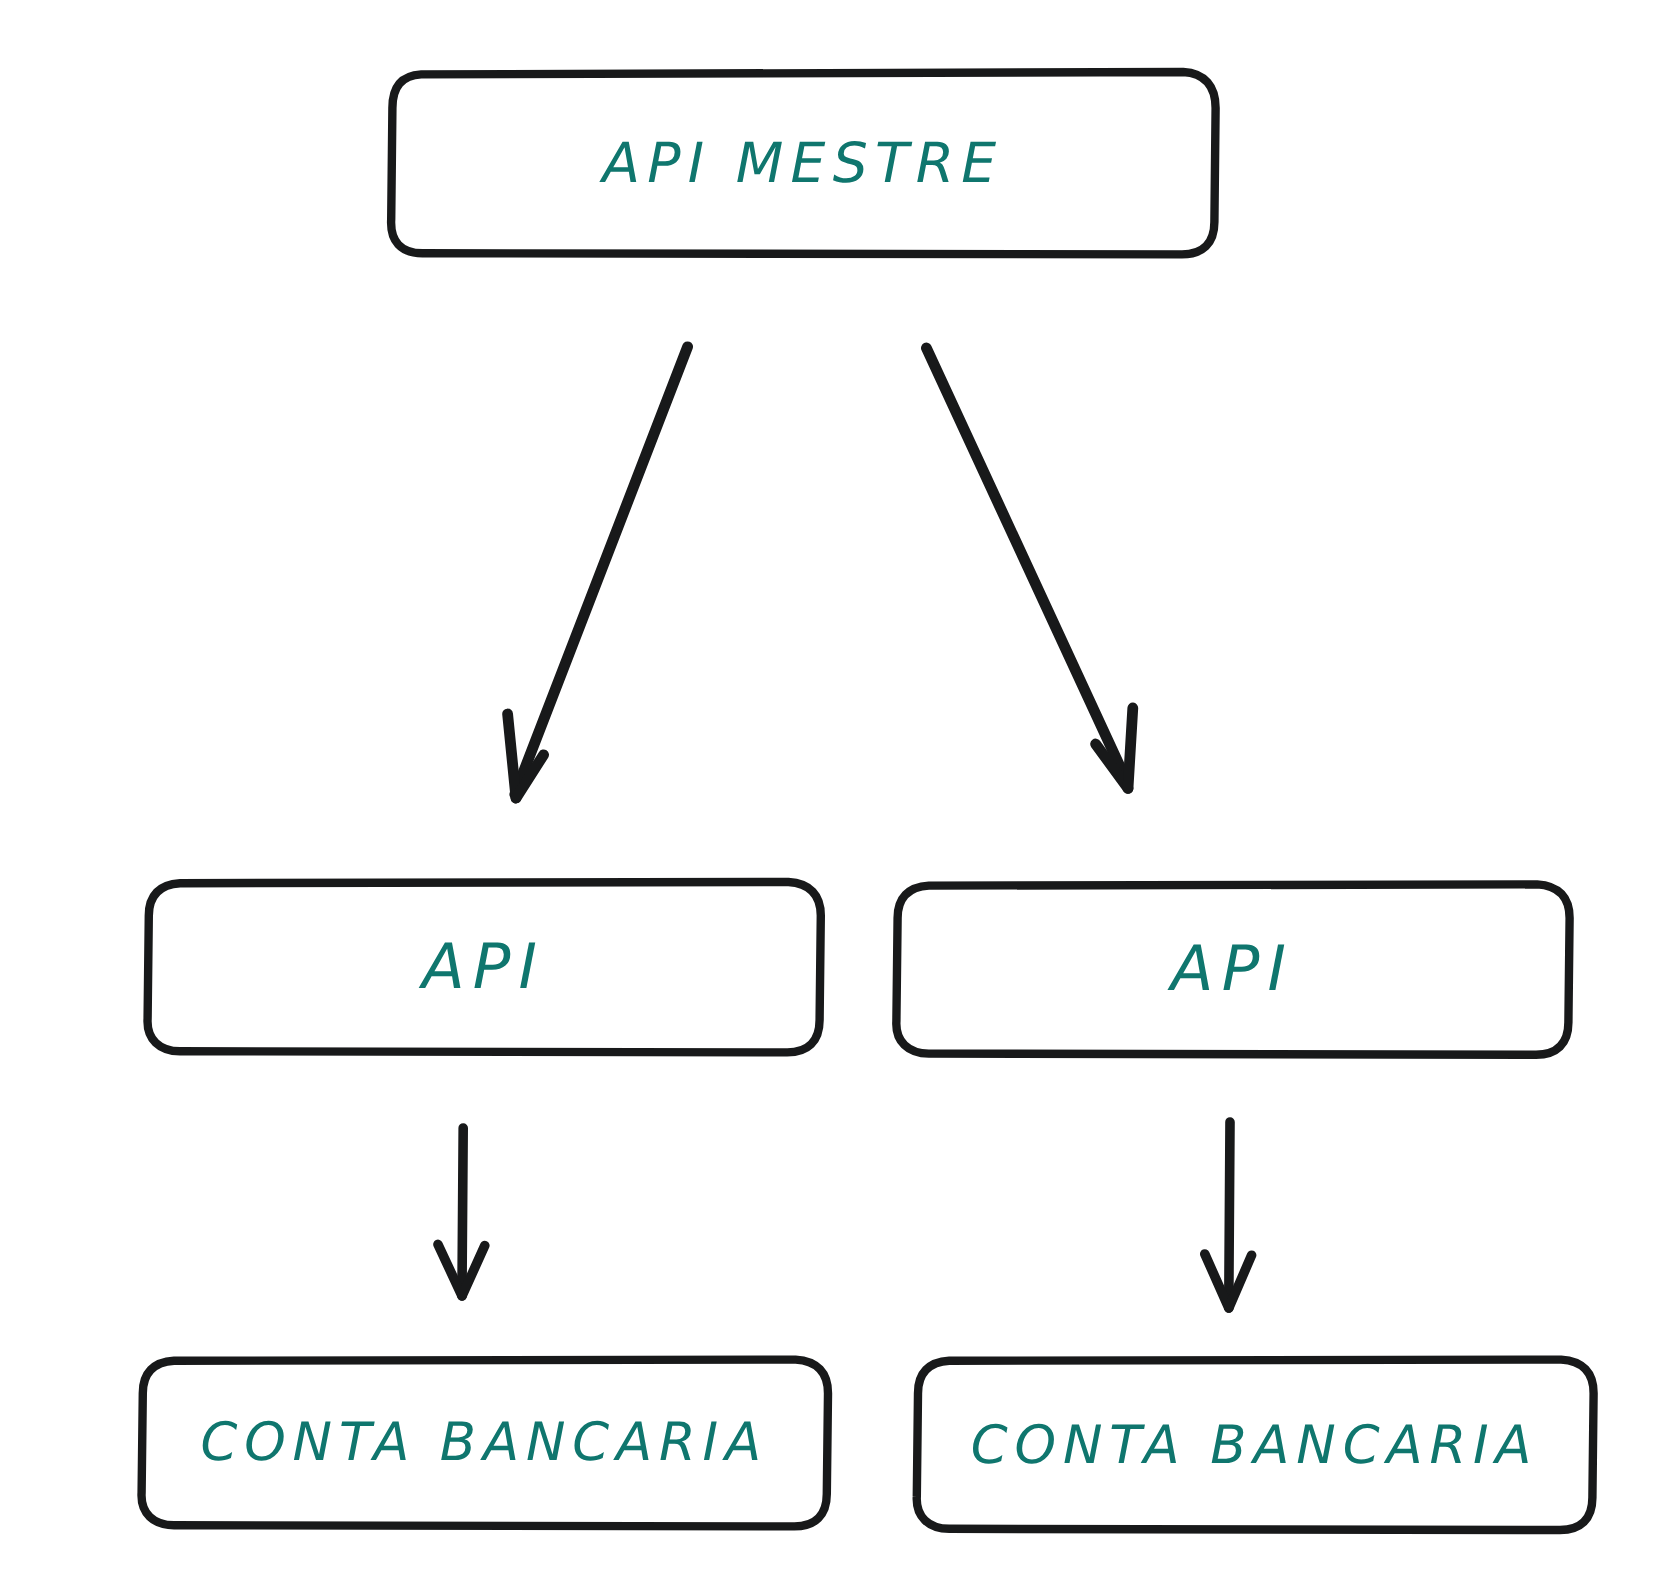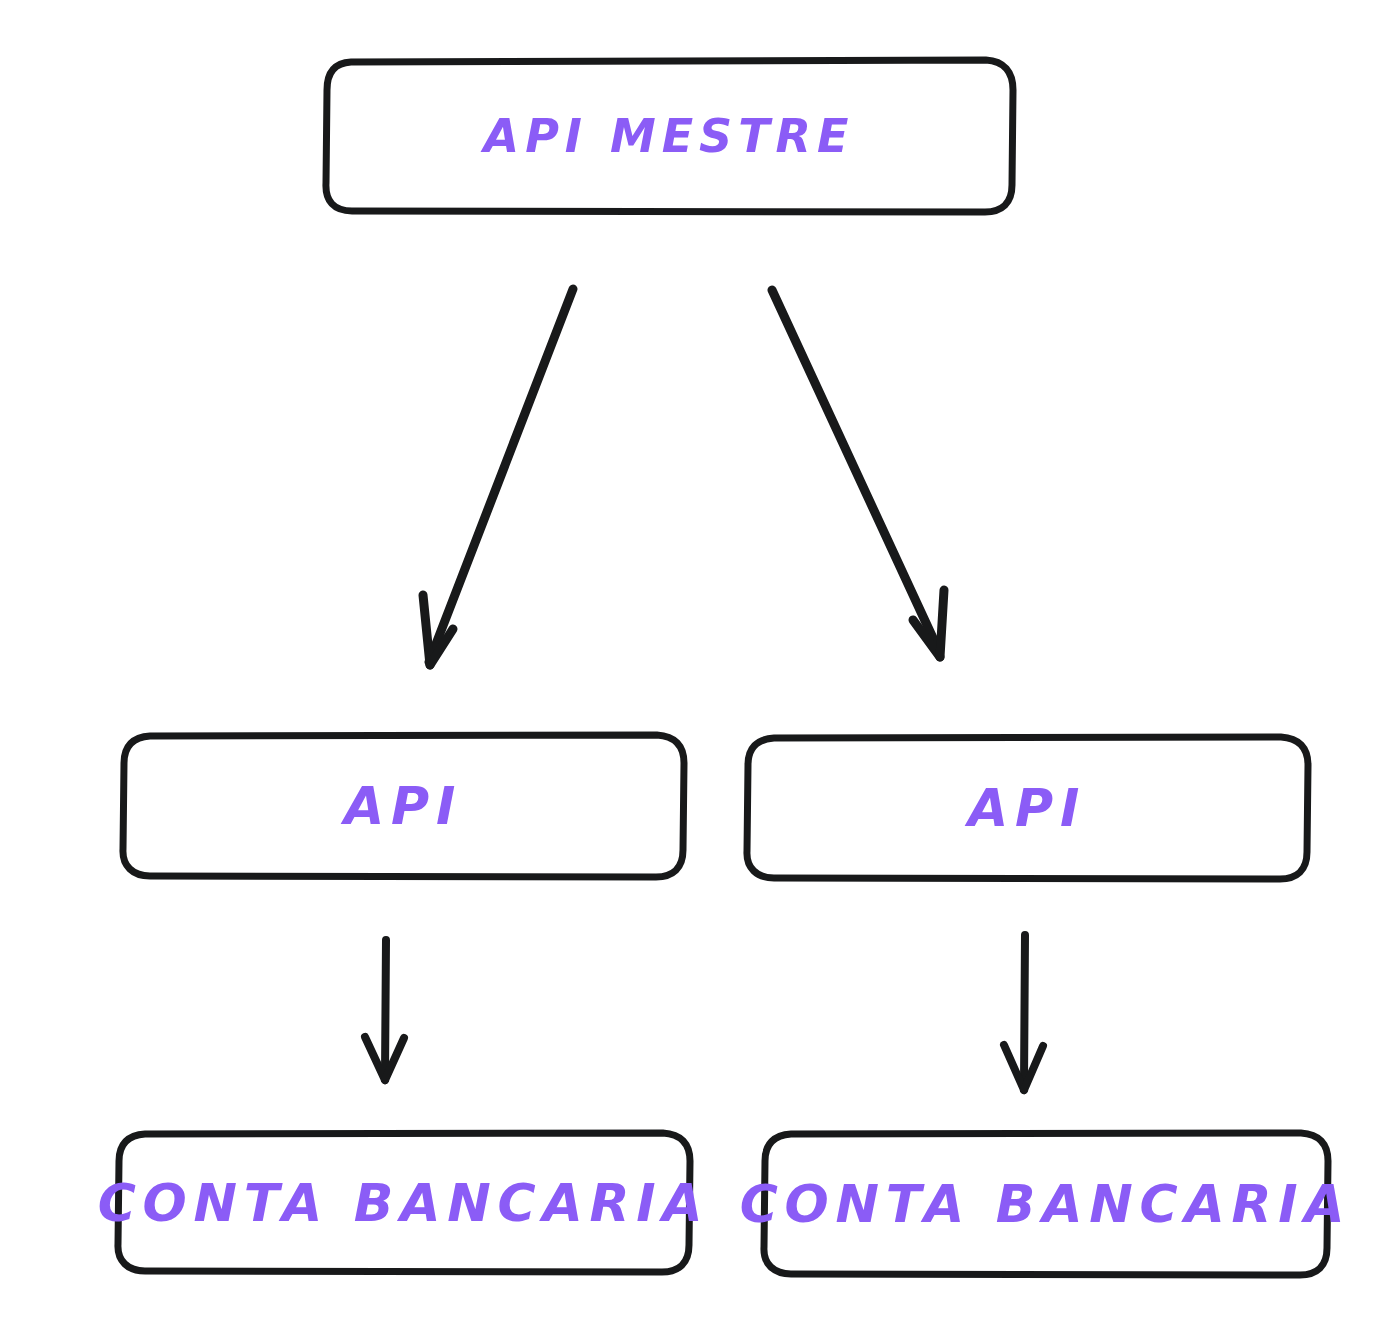--- a/index.html
+++ b/index.html
@@ -24,42 +24,42 @@
     width: 1394px;
     height: 1324px;
     pointer-events: none;
   }
   .node-label {
     position: absolute;
     display: flex;
     align-items: center;
     justify-content: center;
     text-align: center;
-    color: #8b5cf6;
+    color: #0f766e;
     font-family: "DejaVu Sans", sans-serif;
-    font-weight: 700;
+    font-weight: 400;
     font-style: italic;
     letter-spacing: 0.13em;
     white-space: nowrap;
     -webkit-font-smoothing: antialiased;
   }
   .node-hit {
     position: absolute;
     background: transparent;
   }
   
   #box-api-mestre      { left: 325px; top: 60px;   width: 688px; height: 152px; }
   #box-api-left        { left: 122px; top: 735px;  width: 562px; height: 142px; }
   #box-api-right       { left: 746px; top: 737px;  width: 562px; height: 142px; }
   #box-conta-left      { left: 117px; top: 1133px; width: 573px; height: 139px; }
   #box-conta-right     { left: 763px; top: 1133px; width: 565px; height: 142px; }
 
   .lbl-lg  { font-size: 46px; }
   .lbl-md  { font-size: 52px; }
-  .lbl-sm  { font-size: 52px; text-align: center; }
+  .lbl-sm  { font-size: 44px; text-align: center; }
 </style>
 </head>
 <body>
 
 <div id="canvas">
 
   <svg id="sketch" viewBox="0 0 1394 1324" xmlns="http://www.w3.org/2000/svg">
 
     <g fill="none" stroke="#18191a" stroke-width="7" stroke-linecap="round" stroke-linejoin="round">
 

